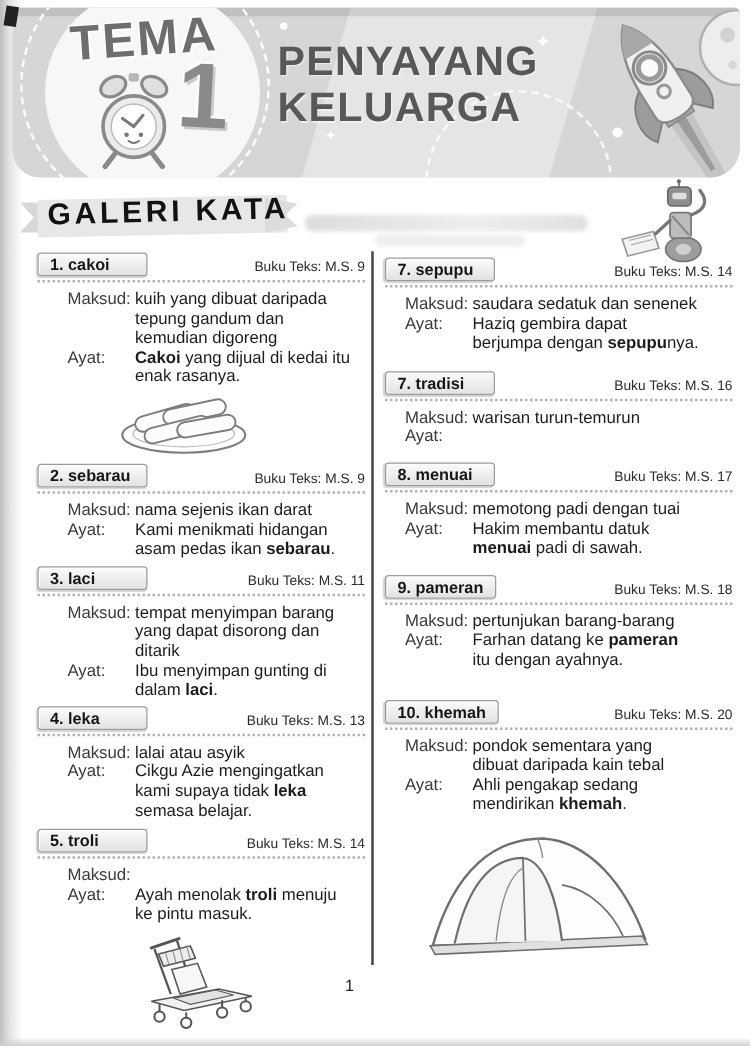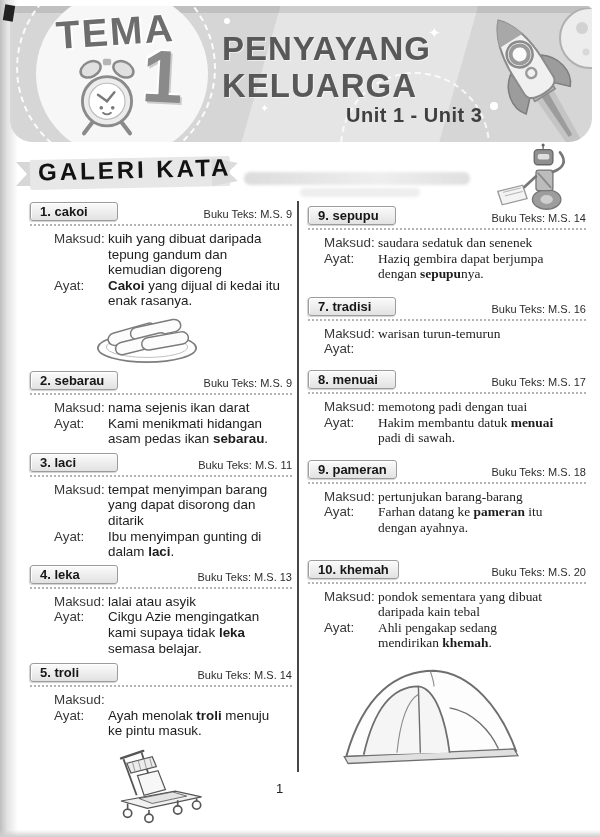--- a/index.html
+++ b/index.html
@@ -72,21 +72,21 @@
     background:linear-gradient(180deg,#fbfbfb,#e2e2e2);
     box-shadow:-1px 1px 1px rgba(0,0,0,.18), inset 1px 1px 0 #fff;
     font-weight:700; font-size:13px; line-height:15px; padding:1px 9px; min-width:88px; color:#161616; }
   .ref { font-size:11px; color:#2c2c2c; padding-bottom:1px; white-space:nowrap; }
 
   .defrow { display:flex; font-size:13.4px; line-height:15.6px; color:#1c1c1c; }
   .col-left  .defrow { margin-left:24px; }
   .col-right .defrow { margin-left:16px; }
   .deflabel { flex:0 0 54px; color:#3a3a3a; }
   .deftext  { flex:0 0 178px; }
-  .col-right .deftext { flex:0 0 182px;font-family:Liberation Serif, serif; }
+  .col-right .deftext { flex:0 0 182px; }
   .deftext b { font-weight:700; }
 
   .mb6{margin-bottom:6px}.mb5{margin-bottom:5px}.mb7{margin-bottom:7px}
   .mb13{margin-bottom:13px}.mb14{margin-bottom:14px}.mb15{margin-bottom:15px}.mb24{margin-bottom:24px}
 
   .illus { display:block; }
   .illus-cakoi   { margin:4px 0 0 58px; }
   .illus-trolley { margin:7px 0 0 58px; }
   .illus-tent    { margin:10px 0 0 26px; }
 
@@ -126,21 +126,20 @@
         <circle cx="43" cy="62" r="2.2" fill="#7a7a7a"></circle>
         <circle cx="57" cy="62" r="2.2" fill="#7a7a7a"></circle>
         <path d="M45 68 Q50 72 55 68" fill="none" stroke="#7a7a7a" stroke-width="2" stroke-linecap="round"></path>
       </svg>
     </div>
 
     <div class="title-block">
       <div class="title-line">PENYAYANG</div>
       <div class="title-line">KELUARGA</div>
     </div>
-    <div class="unit-range">Unit 1 - Unit 3</div>
 
     <svg class="moon-wrap" viewBox="0 0 70 70">
       <circle cx="40" cy="30" r="30" fill="#ededed" stroke="#b0b0b0" stroke-width="2"></circle>
       <circle cx="32" cy="20" r="6" fill="#d2d2d2"></circle>
       <circle cx="50" cy="34" r="4.5" fill="#d2d2d2"></circle>
       <circle cx="36" cy="44" r="3.5" fill="#d8d8d8"></circle>
       <circle cx="55" cy="16" r="3" fill="#dcdcdc"></circle>
     </svg>
 
     <svg class="rocket-wrap" viewBox="0 0 140 150">
@@ -290,21 +289,21 @@
         <circle cx="99" cy="78" r="5" fill="#fff" stroke="#555" stroke-width="2"></circle>
         <circle cx="122" cy="72" r="5" fill="#fff" stroke="#555" stroke-width="2"></circle>
       </svg>
     </section>
   </div>
 
   <div class="col col-right">
 
     <section class="entry mb15">
       <div class="entry-head">
-        <span class="tab">9. sepupu</span>
+        <span class="tab">7. sepupu</span>
         <span class="ref">Buku Teks: M.S. 14</span>
       </div>
       <div class="defrow">
         <span class="deflabel">Maksud:</span>
         <span class="deftext">saudara sedatuk dan senenek</span>
       </div>
       <div class="defrow">
         <span class="deflabel">Ayat:</span>
         <span class="deftext"><span>Haziq gembira dapat berjumpa dengan </span><b>sepupu</b><span>nya.</span></span>
       </div>

